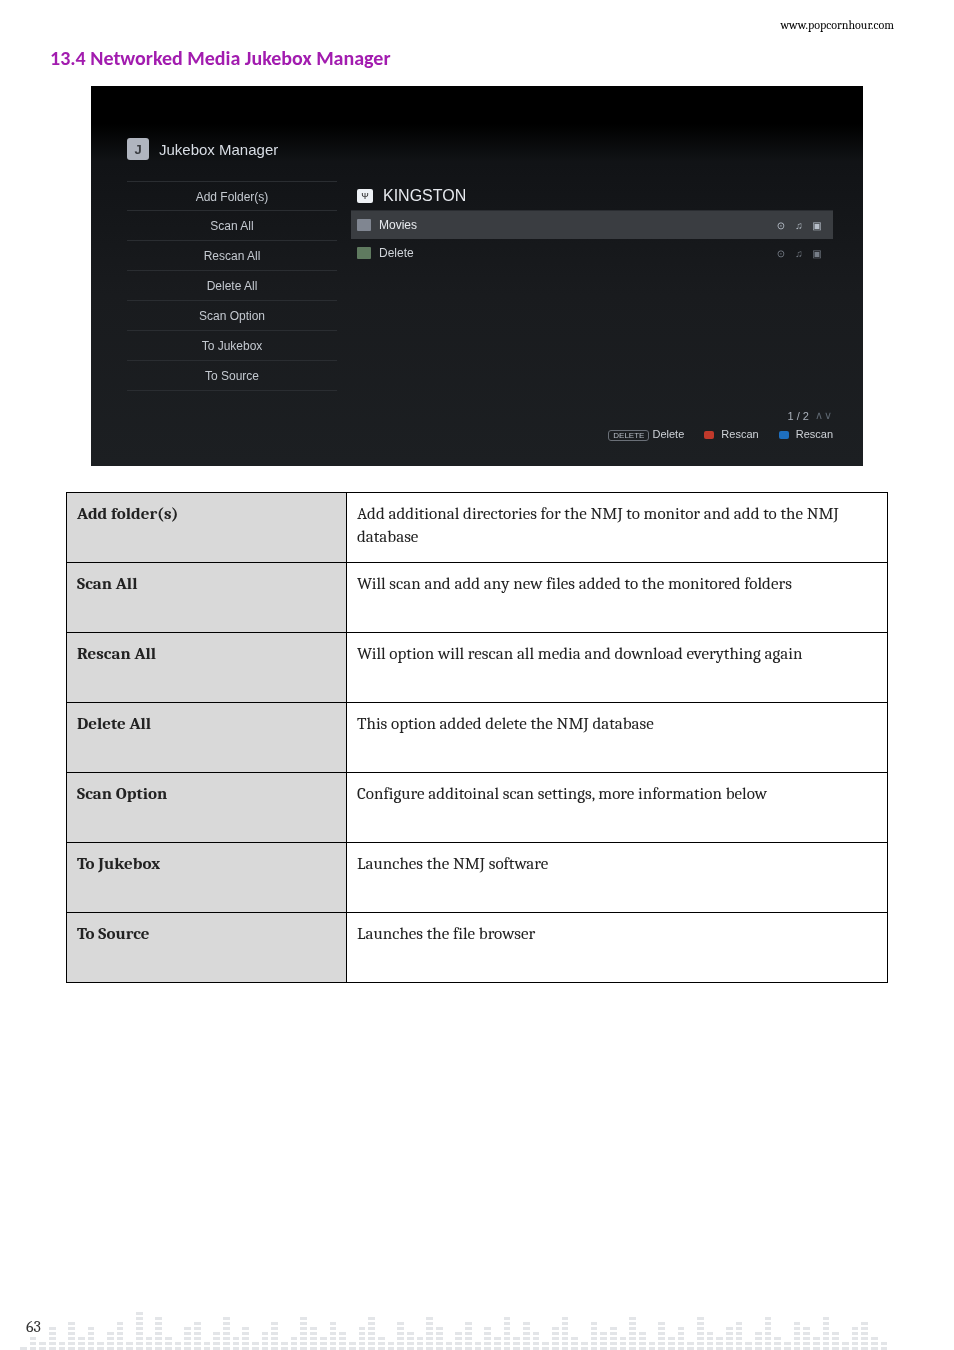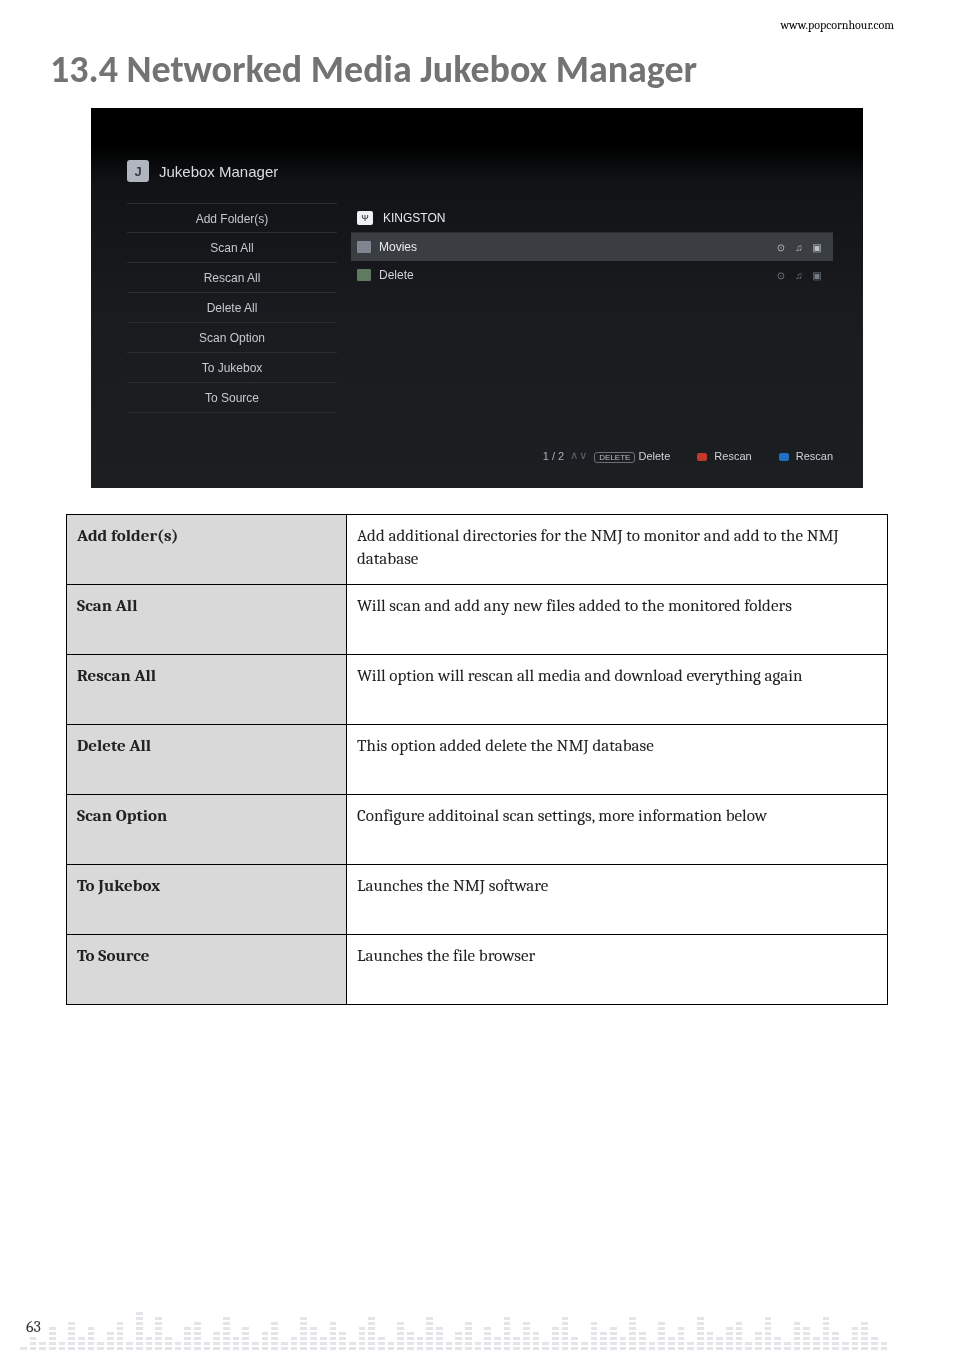--- a/index.html
+++ b/index.html
@@ -12,22 +12,22 @@
     min-height: 1350px;
   }
   .header-url {
     text-align: right;
     padding: 18px 60px 0 0;
     font-size: 12px;
     color: #000;
   }
   .section-heading {
     font-family: Calibri, "Segoe UI", sans-serif;
-    color: #737373;
-    font-size: 38px;
+    color: #a21caf;
+    font-size: 20px;
     font-weight: bold;
     padding: 14px 0 12px 50px;
   }
   .screenshot-wrap {
     width: 780px;
     margin: 0 auto 22px auto;
     background: #fff;
     padding: 4px;
   }
   .screenshot {
@@ -83,21 +83,21 @@
     display: flex;
     align-items: center;
     gap: 10px;
     padding-left: 6px;
     border-bottom: 1px solid #2a2d31;
   }
   .usb-icon {
     width: 16px; height: 14px; background: #eef1f5; border-radius: 2px;
     display:flex;align-items:center;justify-content:center;font-size:9px;color:#222;
   }
-  .drive-name { color: #e6e9ee; font-size: 12px; }
+  .drive-name { color: #e6e9ee; font-size: 16px; }
   .folder-row {
     height: 28px;
     display: flex;
     align-items: center;
     padding: 0 10px 0 6px;
     font-size: 12px;
   }
   .folder-row.selected {
     background: #3a3d41;
     color: #e8ebef;
@@ -107,29 +107,29 @@
   .folder-icon.folder { background: #808691; }
   .folder-icon.share { background: #5f7a5f; }
   .type-icons { margin-left: auto; display: flex; gap: 6px; align-items: center; }
   .ticon { width: 12px; height: 12px; display:flex;align-items:center;justify-content:center; font-size:10px; color:#777e88; }
   .folder-row.selected .ticon { color:#b7bfc9; }
   .footer-bar {
     position: absolute;
     bottom: 26px;
     right: 30px;
     display: flex;
-    flex-direction: row;
+    flex-direction: column;
     align-items: flex-end;
     gap: 6px;
     font-size: 11px;
     color: #cfd3d8;
   }
   .pager { display:flex; gap:6px; align-items:center; color:#a9b0ba; }
   .arrows { color:#5d6670; letter-spacing:1px; }
-  .legend { display:flex; gap:27px; align-items:center; }
+  .legend { display:flex; gap:20px; align-items:center; }
   .key-badge {
     border: 1px solid #6a6f77; border-radius: 3px;
     padding: 0 4px; font-size: 8px; color:#b6bcc5;
   }
   .dot { width:10px; height:8px; border-radius:2px; display:inline-block; margin-right:4px; vertical-align:middle; }
   .dot.red { background:#c0392b; }
   .dot.blue { background:#1e6fbf; }
 
   .desc-table {
     width: 822px;

